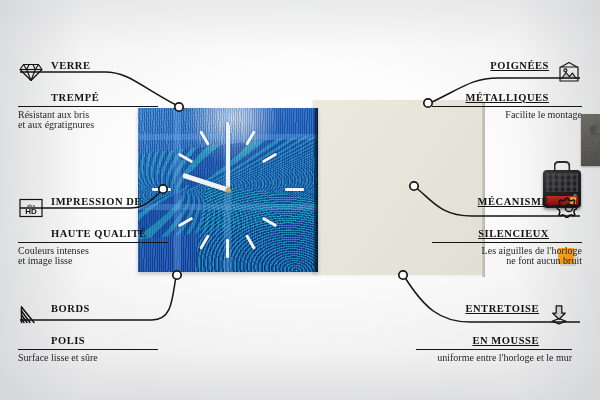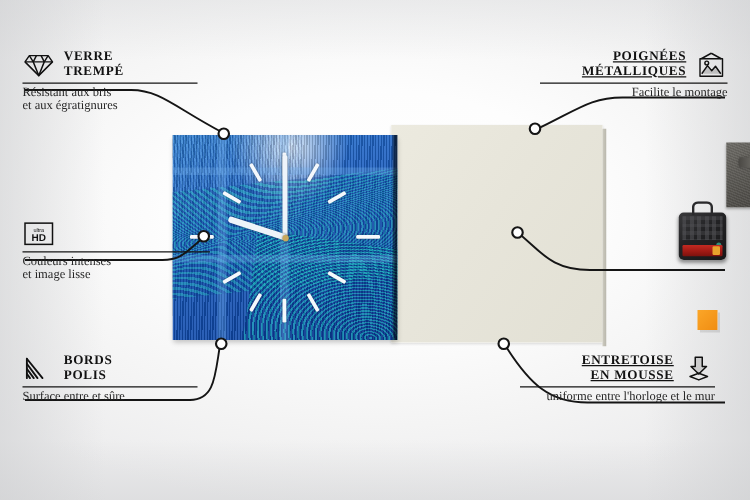--- a/index.html
+++ b/index.html
@@ -140,21 +140,21 @@
          box-shadow:0 0 2px rgba(0,0,0,.35); }
   .hand{ position:absolute; background:#eef4fa; border-radius:2px;
          box-shadow:0 1px 2px rgba(0,0,0,.4); transform-origin:50% 100%; }
   .pin{ position:absolute; width:5px; height:5px; border-radius:50%;
         background:#caa95e; box-shadow:0 0 2px rgba(0,0,0,.5); }
 
   
   .callout{ position:absolute; }
   .co-title{
     font-weight:bold; letter-spacing:.55px; color:#121212;
-    font-size:10.5px; line-height:11.5px; text-transform:uppercase;
+    font-size:10.5px; line-height:11.5px; text-transform:uppercase;margin-top:20px;
   }
   .co-rule{ height:1.4px; background:#151515; margin:3px 0 3px; }
   .co-desc{ font-size:10px; line-height:9.4px; color:#262626; }
   .co-head{ display:flex; align-items:center; gap:7px; }
   .co-icon{ width:26px; height:22px; flex:0 0 auto; display:block; }
 
   .left .co-head{ justify-content:flex-start; }
   .left .co-title{ text-align:left; }
   .left .co-desc{ text-align:left; }
   .right .co-head{ justify-content:flex-end; }
@@ -263,20 +263,24 @@
     <div class="co-desc">et aux égratignures</div>
   </div>
 
   <div class="callout left" style="left:18px; top:176px; width:150px;">
     <div class="co-head">
       <svg class="co-icon" viewBox="0 0 26 22">
         <rect x="2" y="2.5" width="22" height="17" fill="none" stroke="#111" stroke-width="1.2"></rect>
         <text x="13" y="9.6" font-family="Liberation Sans, sans-serif" font-size="4.4" text-anchor="middle" fill="#111">ultra</text>
         <text x="13" y="17" font-family="Liberation Sans, sans-serif" font-size="8" font-weight="bold" text-anchor="middle" fill="#111">HD</text>
       </svg>
+      <div>
+        <div class="co-title">IMPRESSION DE</div>
+        <div class="co-title">HAUTE QUALITÉ</div>
+      </div>
     </div>
     <div class="co-rule"></div>
     <div class="co-desc">Couleurs intenses</div>
     <div class="co-desc">et image lisse</div>
   </div>
 
   <div class="callout left" style="left:18px; top:283px; width:140px;">
     <div class="co-head">
       <svg class="co-icon" viewBox="0 0 26 22">
         <g stroke="#111" stroke-width="1.5" stroke-linecap="round">
@@ -286,21 +290,21 @@
           <line x1="3.5" y1="11" x2="9" y2="18.5"></line>
           <line x1="3.5" y1="15" x2="6" y2="18.5"></line>
         </g>
       </svg>
       <div>
         <div class="co-title">BORDS</div>
         <div class="co-title">POLIS</div>
       </div>
     </div>
     <div class="co-rule"></div>
-    <div class="co-desc">Surface entre et sûre</div>
+    <div class="co-desc">Surface lisse et sûre</div>
   </div>
 
   <div class="callout right" style="left:432px; top:40px; width:150px;">
     <div class="co-head">
       <div>
         <div class="co-title">POIGNÉES</div>
         <div class="co-title">MÉTALLIQUES</div>
       </div>
       <svg class="co-icon" viewBox="0 0 26 22">
         <g fill="none" stroke="#111" stroke-width="1.15" stroke-linejoin="round">
@@ -309,20 +313,37 @@
           <path d="M5.4 18 L10 11.5 L13.4 15.6 L16.4 12 L20.6 18 Z" fill="#111" stroke="none" opacity=".18"></path>
           <path d="M5.4 18 L10 11.5 L13.4 15.6 L16.4 12 L20.6 18"></path>
           <circle cx="9.4" cy="9.4" r="1.5"></circle>
         </g>
       </svg>
     </div>
     <div class="co-rule"></div>
     <div class="co-desc">Facilite le montage</div>
   </div>
 
+  <div class="callout right" style="left:432px; top:176px; width:150px;">
+    <div class="co-head">
+      <div>
+        <div class="co-title">MÉCANISME</div>
+        <div class="co-title">SILENCIEUX</div>
+      </div>
+      <svg class="co-icon" viewBox="0 0 26 22">
+        <g fill="none" stroke="#111" stroke-width="1.5" stroke-linejoin="round">
+          <path d="M13 3.2 l2.6 .6 1.9 -1 1.4 1.4 -1 1.9 .6 2.6 2 1.1 0 2 -2 1.1 -.6 2.6 1 1.9 -1.4 1.4 -1.9 -1 -2.6 .6 -1.1 1.9 -2 0 -1.1 -1.9 -2.6 -.6 -1.9 1 -1.4 -1.4 1 -1.9 -.6 -2.6 -2 -1.1 0 -2 2 -1.1 .6 -2.6 -1 -1.9 1.4 -1.4 1.9 1 2.6 -.6 1.1 -1.9 2 0 Z"></path>
+          <circle cx="13" cy="11" r="3.6"></circle>
+        </g>
+      </svg>
+    </div>
+    <div class="co-rule"></div>
+    <div class="co-desc">Les aiguilles de l'horloge</div>
+    <div class="co-desc">ne font aucun bruit</div>
+  </div>
 
   <div class="callout right" style="left:416px; top:283px; width:156px;">
     <div class="co-head">
       <div>
         <div class="co-title">ENTRETOISE</div>
         <div class="co-title">EN MOUSSE</div>
       </div>
       <svg class="co-icon" viewBox="0 0 26 22">
         <g fill="none" stroke="#111" stroke-width="1.2" stroke-linejoin="round">
           <path d="M10.2 1.8 h5.6 v7.4 h3.4 L13 15.2 L6.8 9.2 h3.4 Z" fill="#111" opacity=".12" stroke="none"></path>

